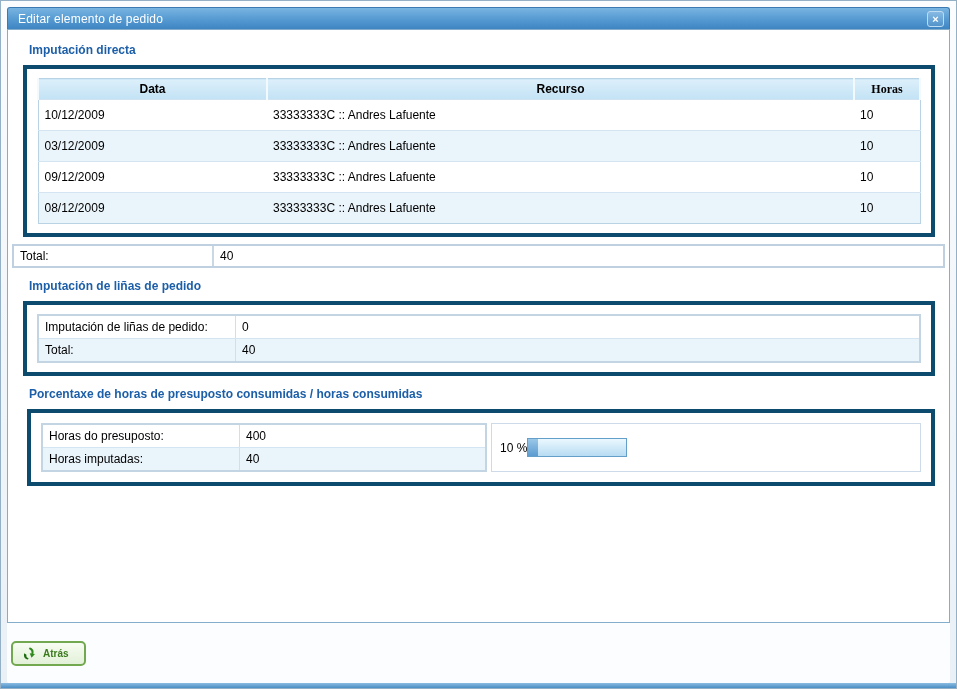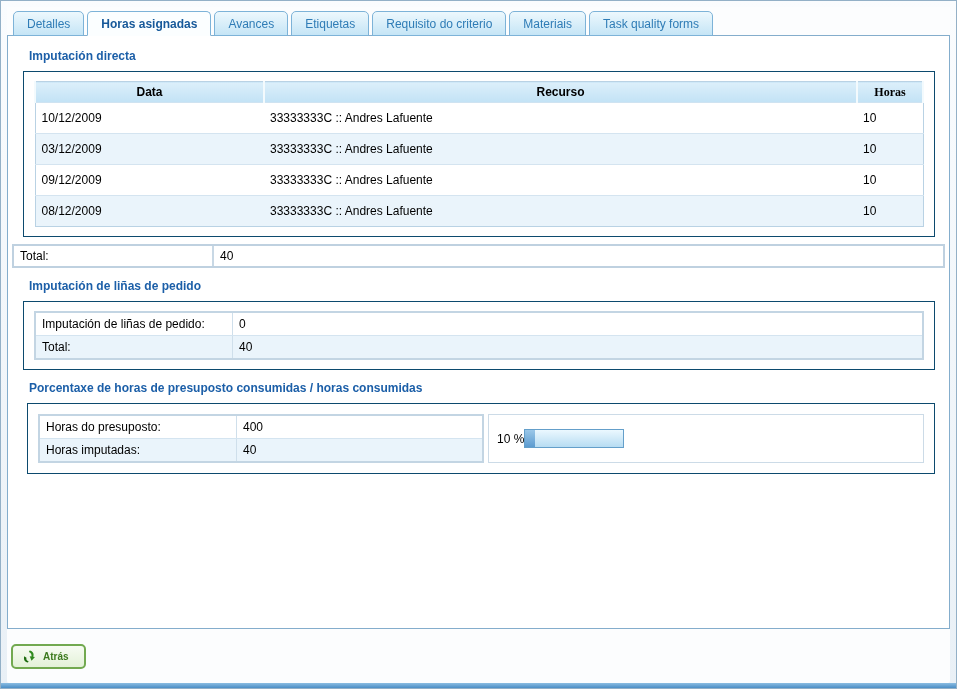--- a/index.html
+++ b/index.html
@@ -38,21 +38,21 @@
     background:linear-gradient(#edf8fd,#c5e5f6);
     border:1px solid #7db3d8; border-radius:5px 5px 0 0;
     padding:5px 13px 4px; font-size:12px; color:#2f7cb6; cursor:pointer;
   }
   .tab.active { background:#fbfeff; border-bottom-color:#fbfeff; color:#17599a; font-weight:bold; }
 
   .panel { height:594px; border:1px solid #84adcc; background:#ffffff; padding-top:2px; }
 
   .section-heading { color:#1c5fa8; font-weight:bold; font-size:12px; margin:11px 0 8px 21px; }
 
-  .box { border:1px solid #0c4a6e; margin:0 14px 0 15px; background:#fff; }
+  .box { border:4px solid #0c4a6e; margin:0 14px 0 15px; background:#fff; }
   .box-pad { padding:9px 10px; }
 
   
   table.data { width:100%; border-collapse:collapse; border:1px solid #b9d2e4; font-size:12px; color:#000; }
   .data th {
     background:linear-gradient(#dceffa,#c2e2f5);
     font-weight:bold; height:21px; text-align:center;
     border:2px solid #f3fafd; border-top:none; border-bottom:1px solid #cfe3f1;
     padding:0 6px;
   }
@@ -101,32 +101,27 @@
     position:absolute; left:0; right:0; bottom:0; height:5px;
     background:linear-gradient(#8abde2,#4b8dc5);
   }
 </style>
 </head>
 <body>
 
 <div class="window">
   <div class="frame">
 
+    <div class="titlebar">
+      <span class="title">Editar elemento de pedido</span>
+      <span class="close-btn"><span>×</span></span>
+    </div>
 
     <div class="client">
 
-      <div class="tabstrip">
-        <div class="tab">Detalles</div>
-        <div class="tab active">Horas asignadas</div>
-        <div class="tab">Avances</div>
-        <div class="tab">Etiquetas</div>
-        <div class="tab">Requisito do criterio</div>
-        <div class="tab">Materiais</div>
-        <div class="tab">Task quality forms</div>
-      </div>
 
       <div class="panel">
 
         <div class="section-heading">Imputación directa</div>
 
         <div class="box box-pad">
           <table class="data">
             <thead>
               <tr>
                 <th class="col-data">Data</th>

